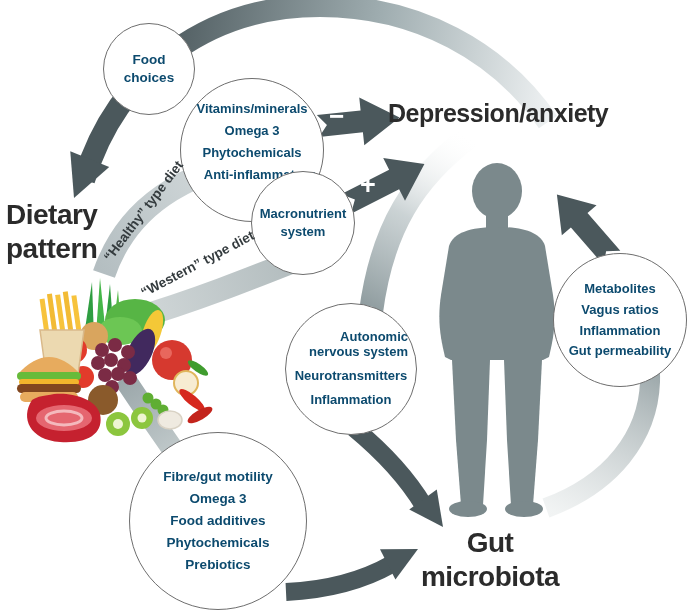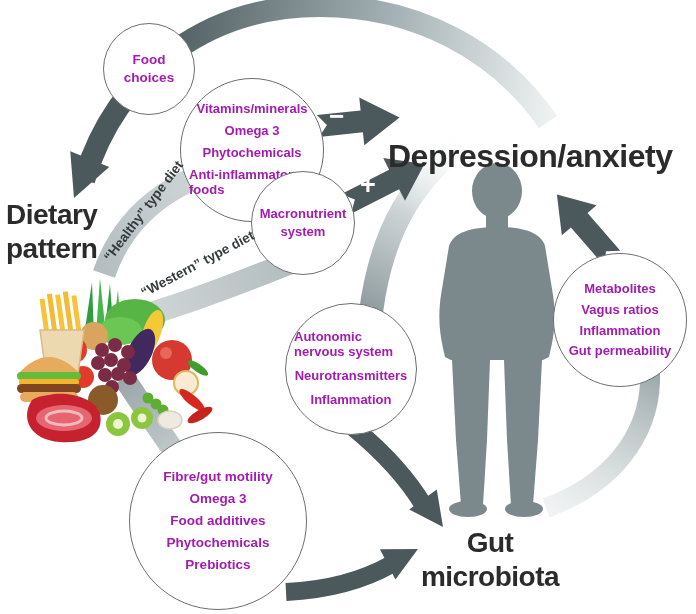--- a/index.html
+++ b/index.html
@@ -13,37 +13,37 @@
   .canvas{
     position:relative;width:696px;height:614px;background:#fff;overflow:hidden;
     font-family:"Liberation Sans",sans-serif;
   }
   svg.art{position:absolute;left:0;top:0;width:696px;height:614px;}
   .arrow{fill:var(--arrow-dark);}
   .circle{
     position:absolute;border-radius:50%;background:#fff;
     border:1.5px solid var(--circle-border);
     display:flex;flex-direction:column;justify-content:center;align-items:center;
-    text-align:left;color:#a21caf;font-weight:600;box-sizing:border-box;padding:8px;
+    text-align:right;color:#0c4a6e;font-weight:600;box-sizing:border-box;padding:8px;
   }
   .circle span{display:block;}
   .c-food   {left:103px;top:23px; width:92px; height:92px; font-size:13.5px;line-height:1.3;}
   .c-protect{left:180px;top:78px; width:144px;height:144px;font-size:13px;line-height:1.15;}
   .c-protect span{margin:3.5px 0;}
   .c-inflam {left:251px;top:171px;width:104px;height:104px;font-size:13px;line-height:1.35;}
   .c-auto   {left:285px;top:303px;width:132px;height:132px;font-size:13px;line-height:1.15;}
   .c-auto span{margin:4.5px 0;}
   .c-metab  {left:553px;top:253px;width:134px;height:134px;font-size:13px;line-height:1.2;}
   .c-metab span{margin:2.5px 0;}
   .c-fibre  {left:129px;top:432px;width:178px;height:178px;font-size:13.5px;line-height:1.2;}
   .c-fibre span{margin:3px 0;}
   .big-label{position:absolute;color:var(--text-dark);font-weight:700;font-size:28px;line-height:1.2;letter-spacing:-0.5px;}
   #lbl-dietary{left:6px;top:198px;}
   #lbl-dietary span{display:block;}
-  #lbl-depression{left:388px;top:98px;font-size:32px;white-space:nowrap;margin-top:39px;}
+  #lbl-depression{left:388px;top:98px;font-size:25px;white-space:nowrap;}
   #lbl-gut{left:408px;top:526px;width:164px;text-align:center;}
   #lbl-gut span{display:block;}
   .diet-label{
     position:absolute;font-size:13.5px;font-weight:700;color:#343b3e;
     transform-origin:0 50%;white-space:nowrap;
   }
   #lbl-healthy{left:107px;top:252px;transform:rotate(-53deg);}
   #lbl-western{left:142px;top:286px;transform:rotate(-28deg);}
   .sign{position:absolute;color:#fff;font-weight:700;line-height:1;}
   #sign-minus{left:329px;top:103px;font-size:26px;}

